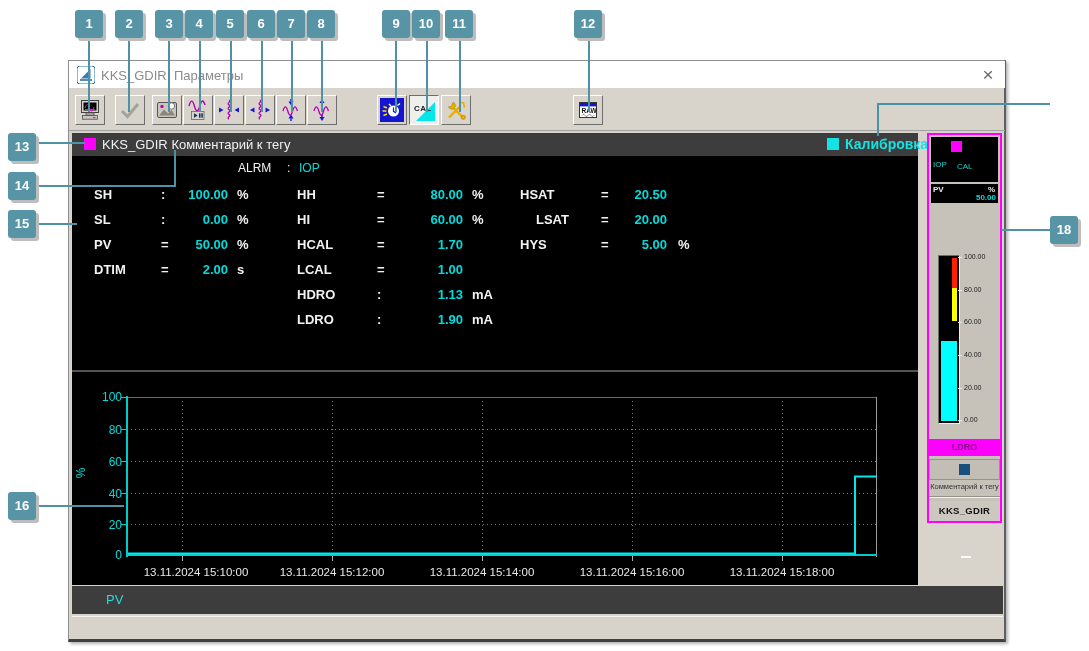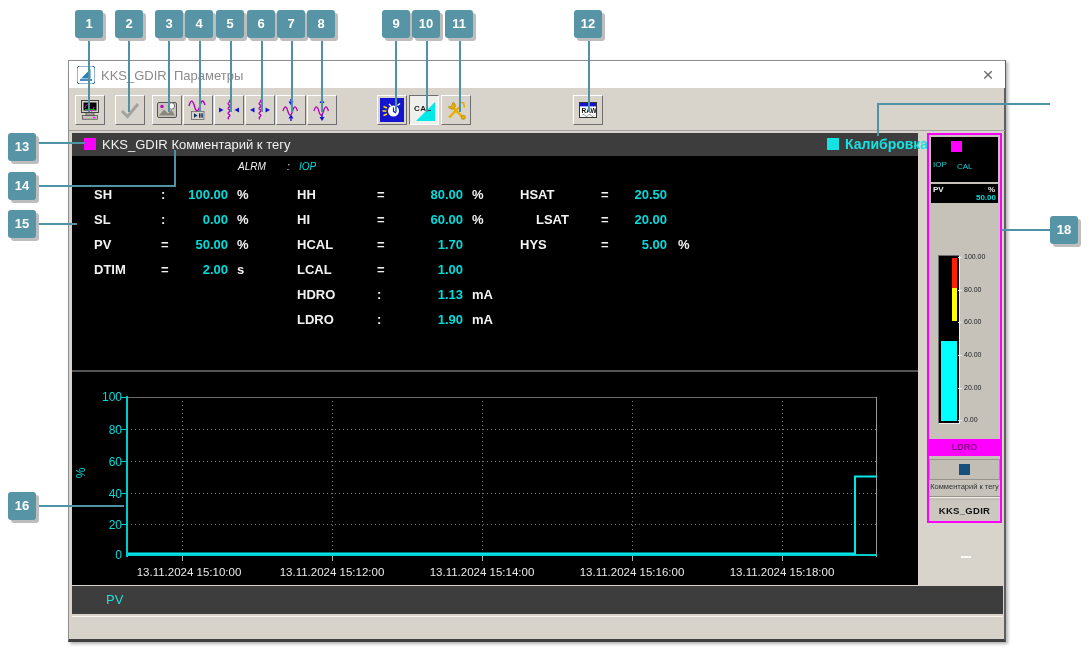--- a/index.html
+++ b/index.html
@@ -28,21 +28,21 @@
   .cline{position:absolute;background:#4d93a5;z-index:30;}
   
   .mainblack{position:absolute;left:72px;top:133px;width:846px;height:452px;background:#000;}
   .hdrbar{position:absolute;left:72px;top:133px;width:846px;height:23px;background:#3d3d3d;}
   .sq{position:absolute;width:12px;height:12px;}
   .hdrtxt{position:absolute;left:102px;top:137px;font-size:13px;color:#f0f0f0;white-space:nowrap;}
   .calibtxt{position:absolute;left:845px;top:136px;font-size:14px;font-weight:bold;color:#15e2e2;}
   .r{position:absolute;font-weight:bold;font-size:13px;line-height:16px;white-space:nowrap;}
   .w{color:#f2f2f2;} .c{color:#00dcdc;}
   .val{width:78px;text-align:right;}
-  .alrm{position:absolute;font-size:10px;font-style:italic;}
+  .alrm{position:absolute;font-size:12px;}
   .divider{position:absolute;left:72px;top:370px;width:846px;height:2px;background:#545454;}
   
   .ylab{position:absolute;width:30px;text-align:right;font-size:12px;color:#00dcdc;}
   .xlab{position:absolute;width:150px;text-align:center;font-size:11.5px;color:#e9e9e9;}
   .ylabel-rot{position:absolute;left:71px;top:466px;font-size:12px;color:#00dcdc;
               transform:rotate(-90deg);transform-origin:center;width:20px;text-align:center;}
   .legendbar{position:absolute;left:72px;top:586px;width:931px;height:28px;background:#3d3d3d;}
   .legpv{position:absolute;left:106px;top:592px;font-size:13px;color:#25dcdc;}
   .statusbar{position:absolute;left:72px;top:616px;width:931px;height:22px;background:#d7d3ca;
              border-top:1px solid #f6f4ee;}
@@ -288,21 +288,21 @@
   </svg>
 
   <div class="ylab" style="left:92px;top:390px">100</div>
   <div class="ylab" style="left:92px;top:423px">80</div>
   <div class="ylab" style="left:92px;top:455px">60</div>
   <div class="ylab" style="left:92px;top:487px">40</div>
   <div class="ylab" style="left:92px;top:518px">20</div>
   <div class="ylab" style="left:92px;top:548px">0</div>
   <div class="ylabel-rot">%</div>
 
-  <div class="xlab" style="left:114px;top:566px">13.11.2024 15:10:00</div>
+  <div class="xlab" style="left:121px;top:566px">13.11.2024 15:10:00</div>
   <div class="xlab" style="left:257px;top:566px">13.11.2024 15:12:00</div>
   <div class="xlab" style="left:407px;top:566px">13.11.2024 15:14:00</div>
   <div class="xlab" style="left:557px;top:566px">13.11.2024 15:16:00</div>
   <div class="xlab" style="left:707px;top:566px">13.11.2024 15:18:00</div>
 
   <div class="legendbar"></div>
   <span class="legpv">PV</span>
   <div class="statusbar"></div>
 
   <div class="panel"></div>

